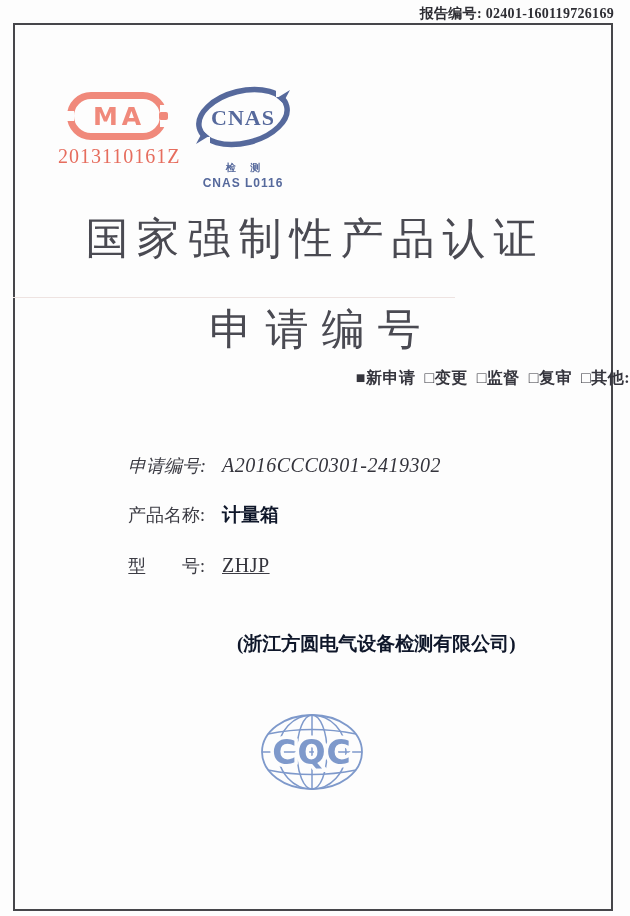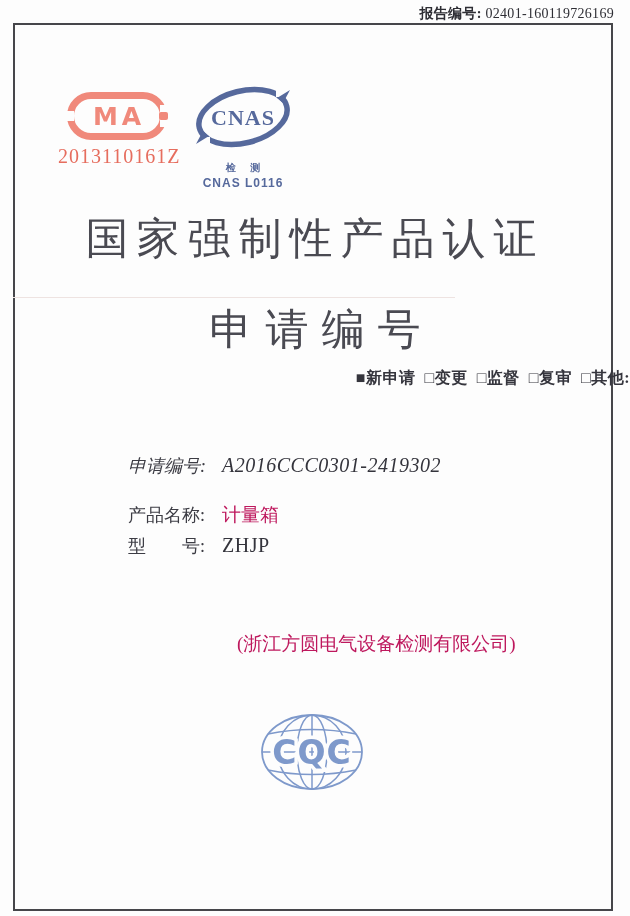--- a/index.html
+++ b/index.html
@@ -19,21 +19,21 @@
     color:var(--ink);
     position:relative;overflow:hidden;
   }
   .page{position:absolute;inset:0;}
 
   
   .report-line{
     position:absolute;top:5px;right:16px;
     font-size:14px;font-weight:600;color:#2e2e34;letter-spacing:.3px;
   }
-  .report-line .num{font-weight:400;}
+  .report-line .num{font-weight:700;}
 
   
   .frame{
     position:absolute;left:13px;top:23px;width:600px;height:888px;
     border:2px solid var(--frame);box-sizing:border-box;
   }
 
   
   .cma{position:absolute;left:58px;top:92px;width:118px;text-align:center;}
   .cma-shape{
@@ -78,21 +78,21 @@
     font-size:16px;font-weight:600;color:#35353d;white-space:pre;letter-spacing:.5px;
   }
 
   
   .field-row{position:absolute;left:128px;white-space:nowrap;line-height:1.35;}
   .flabel{
     display:inline-block;width:94px;font-size:18px;color:var(--ink);
     white-space:pre;vertical-align:baseline;font-weight:500;
   }
   .fvalue-latin{font-size:20px;letter-spacing:.5px;color:#34343c;}
-  .fvalue-cjk{font-size:19px;color:#be185d;font-weight:400;}
+  .fvalue-cjk{font-size:19px;color:#0f172a;font-weight:700;}
   .field-row2{position:absolute;left:215px;white-space:nowrap;line-height:1.35;}
 
   
   .cqc{position:absolute;left:250px;top:707px;}
 
   svg text{font-weight:bold;}
 </style>
 </head>
 <body>
 
@@ -138,21 +138,21 @@
   <div class="app-type">■新申请  □变更  □监督  □复审  □其他:</div>
 
   <div class="field-row" style="top:452px;font-style:italic;">
     <span class="flabel">申请编号:</span><span class="fvalue-latin">A2016CCC0301-2419302</span>
   </div>
 
   <div class="field-row" style="top:502px;">
     <span class="flabel">产品名称:</span><span class="fvalue-cjk">计量箱</span>
   </div>
 
-  <div class="field-row" style="top:532px;">
+  <div class="field-row" style="top:552px;text-decoration:underline;">
     <span class="flabel">型　　号:</span><span class="fvalue-latin">ZHJP</span>
   </div>
 
 
   <div class="field-row2" style="top:631px;margin-left:22px;">
     <span class="fvalue-cjk">(浙江方圆电气设备检测有限公司)</span>
   </div>
 
   <div class="cqc">
     <svg width="124" height="90" viewBox="0 0 124 90">

